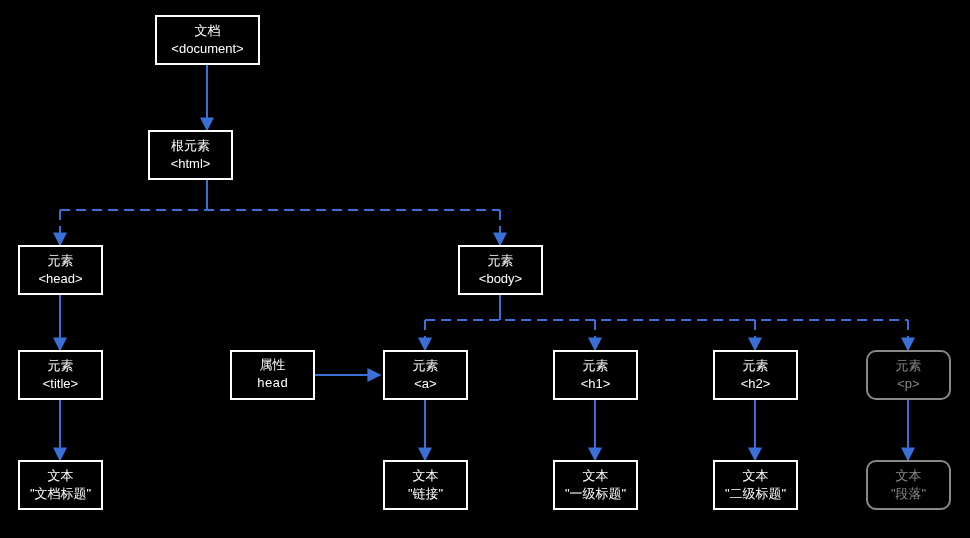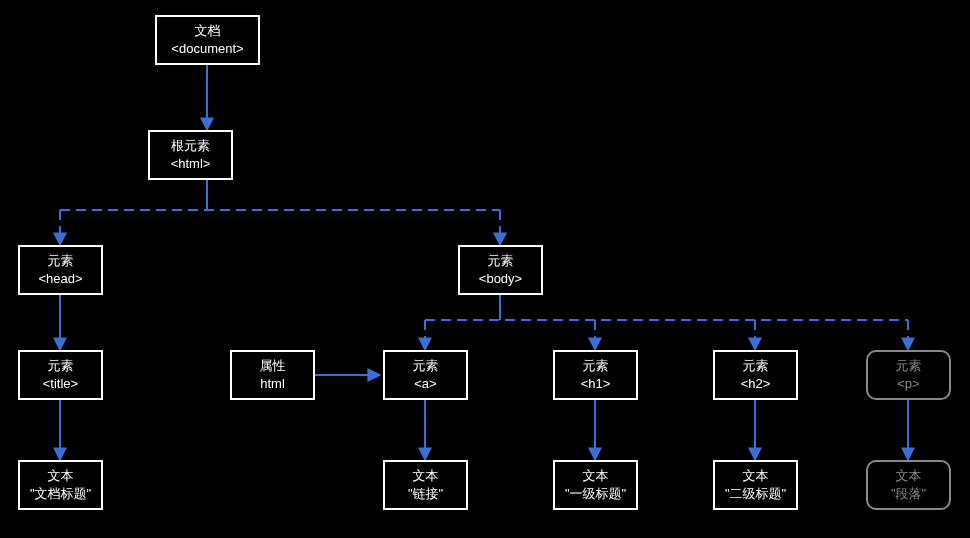--- a/index.html
+++ b/index.html
@@ -103,23 +103,23 @@
 </div>
 <div class="node" style="left:458px; top:245px; width:85px; height:50px;">
   <span class="nlabel">元素</span>
   <span class="ntag">&lt;body&gt;</span>
 </div>
 
 <div class="node" style="left:18px; top:350px; width:85px; height:50px;">
   <span class="nlabel">元素</span>
   <span class="ntag">&lt;title&gt;</span>
 </div>
-<div class="node" style="left:230px; top:350px; width:85px; height:50px;">
+<div class="node" style="left:230px; top:350px; width:85px; height:50px;font-family:Liberation Mono, monospace;">
   <span class="nlabel">属性</span>
-  <span class="ntag">html</span>
+  <span class="ntag">head</span>
 </div>
 <div class="node" style="left:383px; top:350px; width:85px; height:50px;">
   <span class="nlabel">元素</span>
   <span class="ntag">&lt;a&gt;</span>
 </div>
 <div class="node" style="left:553px; top:350px; width:85px; height:50px;">
   <span class="nlabel">元素</span>
   <span class="ntag">&lt;h1&gt;</span>
 </div>
 <div class="node" style="left:713px; top:350px; width:85px; height:50px;">

